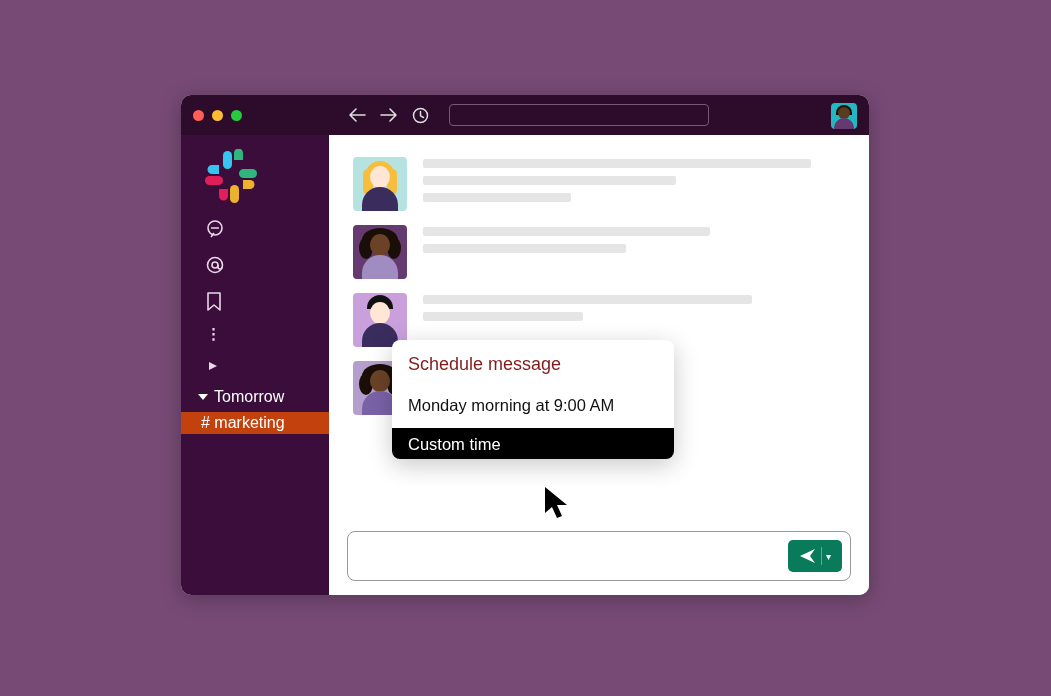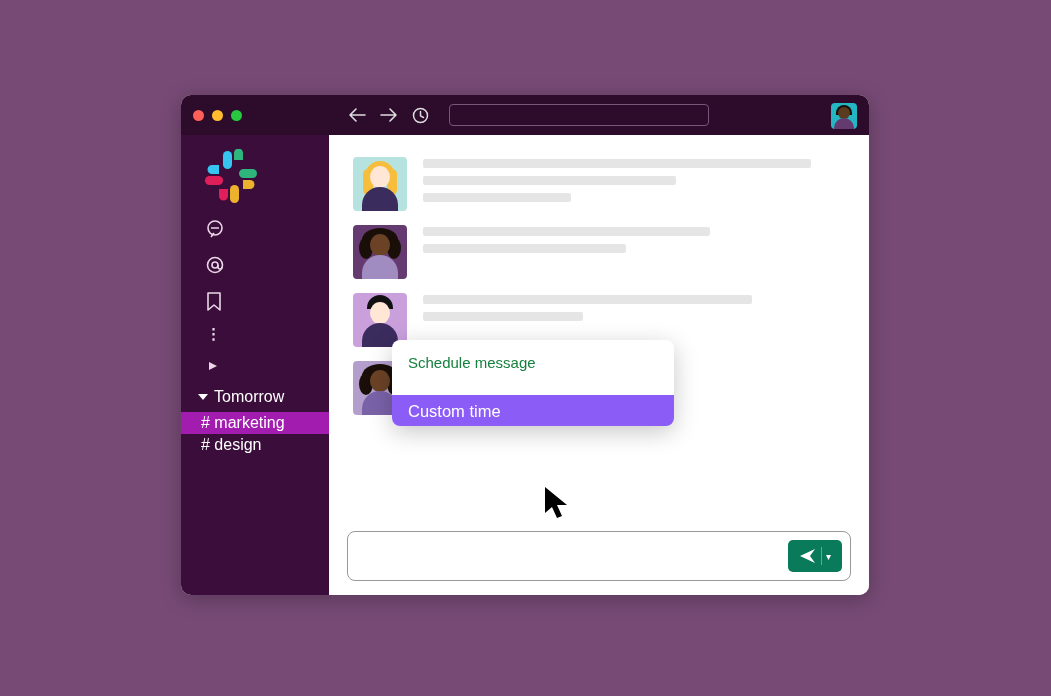--- a/index.html
+++ b/index.html
@@ -102,21 +102,21 @@
   }
   .caret-down {
     width:0;height:0;border-left:5px solid transparent;border-right:5px solid transparent;border-top:6px solid #fff;
   }
   .channel {
     padding: 2px 0 2px 20px;
     font-size: 16px;
     cursor: pointer;
   }
   .channel.active {
-    background: #a21caf;
+    background: #c2410c;
   }
 
   .main {
     flex:1;
     background:#fff;
     position:relative;
     padding: 22px 24px 0 24px;
   }
   .msg-row {
     display:flex;
@@ -181,32 +181,32 @@
     left:392px;
     top:340px;
     width:282px;
     background:#fff;
     border-radius:8px;
     box-shadow: 0 6px 24px rgba(0,0,0,0.22);
     padding: 14px 0 0 0;
     z-index: 5;
   }
   .pop-title {
-    color:#15803d; font-size:15px; padding:0 16px 8px 16px;
+    color:#7f1d1d; font-size:18px; padding:0 16px 8px 16px;
   }
   .pop-item {
     padding:5px 16px;
     font-size:16.5px;
     color:#111;
     font-weight:500;
     cursor:pointer;
   }
   .pop-sep { height:8px;}
   .pop-item.hl {
-    background:#8b5cf6; color:#fff;
+    background:#000000; color:#fff;
     border-radius:0 0 8px 8px;
     padding-top:7px;
   }
 
   .cursor {
     position:absolute;
     left:543px; top:485px;
     z-index:10;
   }
 </style>
@@ -284,21 +284,20 @@
       <div class="play-small">
         <svg width="10" height="10" viewBox="0 0 10 10">
             <path d="M1 1 L9 5 L1 9 Z" fill="#e9d7e8"></path>
           </svg>
       </div>
       <div class="section-head">
         <div class="caret-down"></div>
         <span>Tomorrow</span>
       </div>
       <div class="channel active"><span># marketing</span></div>
-      <div class="channel"><span># design</span></div>
     </div>
 
     <div class="main">
       <div class="msg-row">
         <div class="msg-avatar av-bg-a pa">
           <div class="hair h1"></div>
             <div class="hair h2"></div>
             <div class="hair h3"></div>
             <div class="head"></div>
             <div class="torso"></div>
@@ -357,20 +356,21 @@
           <span class="chev">▾</span>
         </div>
       </div>
     </div>
   </div>
 </div>
 
 <div class="popover">
   <div class="pop-title">Schedule message</div>
   <div class="pop-sep"></div>
+  <div class="pop-item"><span>Monday morning at 9:00 AM</span></div>
   <div class="pop-sep"></div>
   <div class="pop-item hl"><span>Custom time</span></div>
 </div>
 
 <div class="cursor">
   <svg width="30" height="36" viewBox="0 0 30 36">
       <path d="M2 2 L2 28 L9 22 L14 33 L19 31 L14 20 L24 20 Z" fill="#000"></path>
     </svg>
 </div>
 

